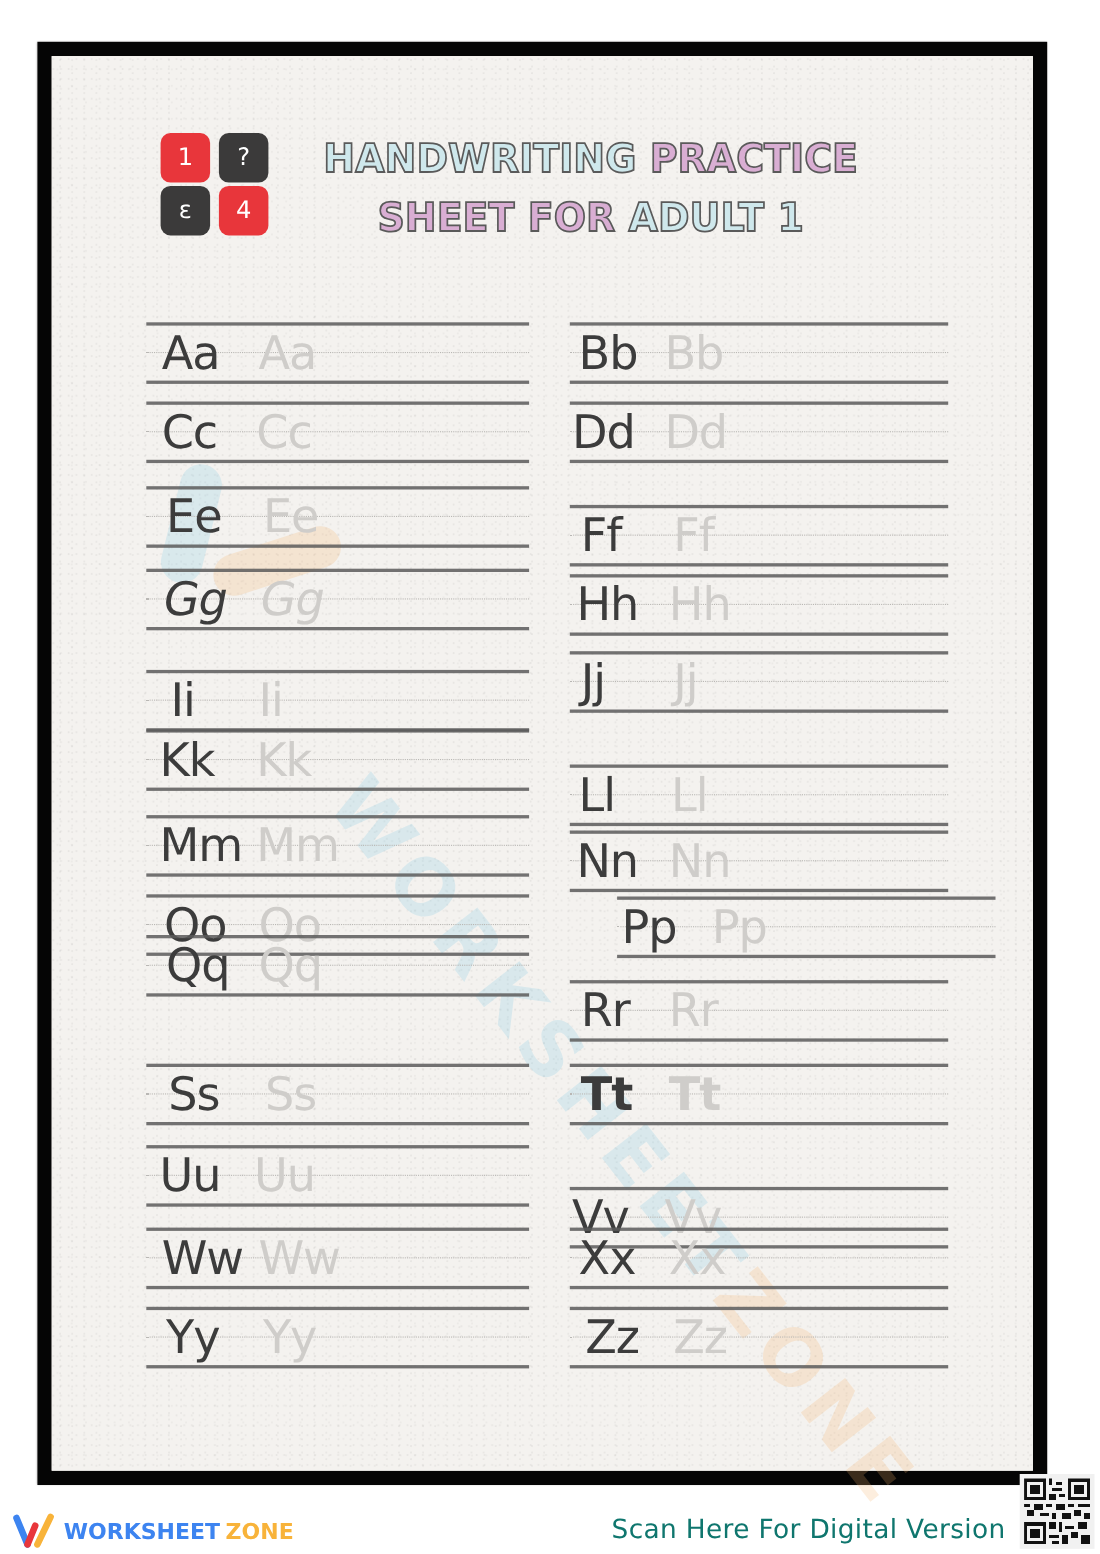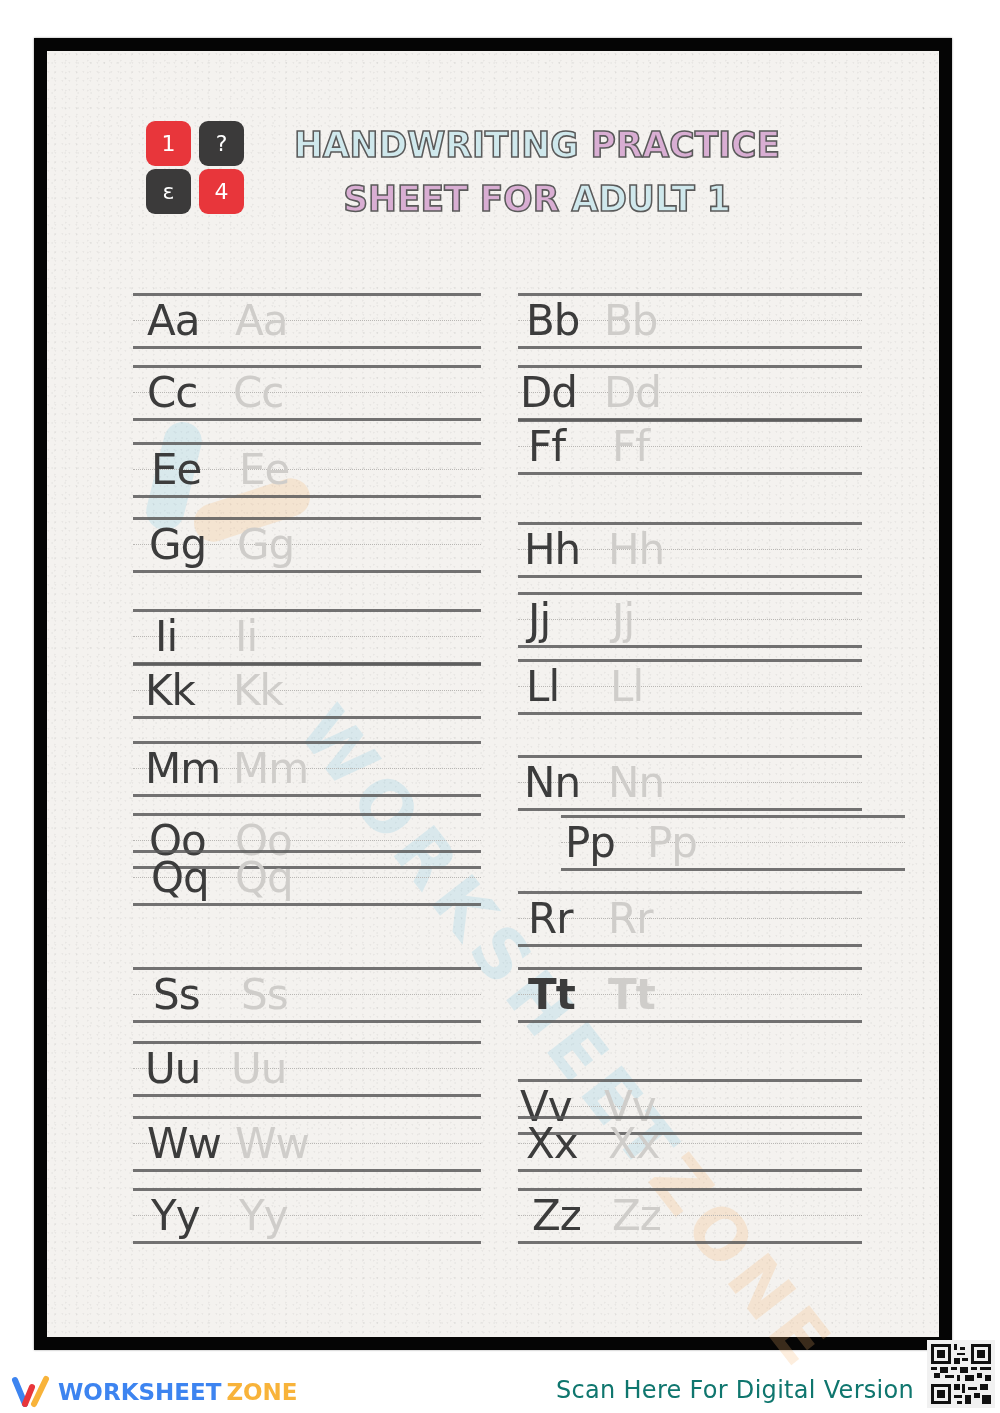--- a/index.html
+++ b/index.html
@@ -83,21 +83,21 @@
   .glyph.solid { color: #3c3c3c; }
   .glyph.trace { color: #cfcdca; }
   
   .brand {
     position: absolute; left: 10px; top: 1374px; height: 36px;
     display: flex; align-items: center;
   }
   .brand-mark { width: 42px; height: 34px; position: relative; }
   .brand-text {
     font-family: "DejaVu Sans", sans-serif; font-weight: bold;
-    font-size: 23px; letter-spacing: 0px; margin-left: 6px;
+    font-size: 20px; letter-spacing: 0px; margin-left: 6px;
   }
   .brand-text .b1 { color: #3d84f0; }
   .brand-text .b2 { color: #f8b33a; margin-left: 5px; }
   .scan-text {
     position: absolute; left: 556px; top: 1376px;
     font-family: "DejaVu Sans", sans-serif; font-size: 24px; color: #0f766e;
     letter-spacing: 0.3px;
   }
   .qr {
     position: absolute; left: 927px; top: 1340px; width: 68px; height: 68px;
@@ -150,21 +150,21 @@
           <span class="glyph solid" style="left:14px">Cc</span>
           <span class="glyph trace" style="left:100px">Cc</span>
         </div>
       <div class="row" style="top:391px; width:348px;">
           <div class="line-top"></div>
           <div class="line-mid"></div>
           <div class="line-base"></div>
           <span class="glyph solid" style="left:18px">Ee</span>
           <span class="glyph trace" style="left:106px">Ee</span>
         </div>
-      <div class="row" style="top:466px; width:348px;">
+      <div class="row" style="top:466px; width:348px;font-style:italic;">
           <div class="line-top"></div>
           <div class="line-mid"></div>
           <div class="line-base"></div>
           <span class="glyph solid" style="left:16px">Gg</span>
           <span class="glyph trace" style="left:104px">Gg</span>
         </div>
       <div class="row" style="top:542px; width:348px;margin-top:16px;">
           <div class="line-top"></div>
           <div class="line-mid"></div>
           <div class="line-base"></div>
@@ -237,42 +237,42 @@
           <span class="glyph solid" style="left:8px">Bb</span>
           <span class="glyph trace" style="left:86px">Bb</span>
         </div>
       <div class="row" style="top:314px; width:344px;">
           <div class="line-top"></div>
           <div class="line-mid"></div>
           <div class="line-base"></div>
           <span class="glyph solid" style="left:2px">Dd</span>
           <span class="glyph trace" style="left:86px">Dd</span>
         </div>
-      <div class="row" style="top:368px; width:344px;">
+      <div class="row" style="top:408px; width:344px;">
           <div class="line-top"></div>
           <div class="line-mid"></div>
           <div class="line-base"></div>
           <span class="glyph solid" style="left:10px">Ff</span>
           <span class="glyph trace" style="left:94px">Ff</span>
         </div>
       <div class="row" style="top:471px; width:344px;">
           <div class="line-top"></div>
           <div class="line-mid"></div>
           <div class="line-base"></div>
           <span class="glyph solid" style="left:6px">Hh</span>
           <span class="glyph trace" style="left:90px">Hh</span>
         </div>
       <div class="row" style="top:541px; width:344px;">
           <div class="line-top"></div>
           <div class="line-mid"></div>
           <div class="line-base"></div>
           <span class="glyph solid" style="left:10px">Jj</span>
           <span class="glyph trace" style="left:94px">Jj</span>
         </div>
-      <div class="row" style="top:608px; width:344px;">
+      <div class="row" style="top:644px; width:344px;">
           <div class="line-top"></div>
           <div class="line-mid"></div>
           <div class="line-base"></div>
           <span class="glyph solid" style="left:8px">Ll</span>
           <span class="glyph trace" style="left:92px">Ll</span>
         </div>
       <div class="row" style="top:704px; width:344px;">
           <div class="line-top"></div>
           <div class="line-mid"></div>
           <div class="line-base"></div>

